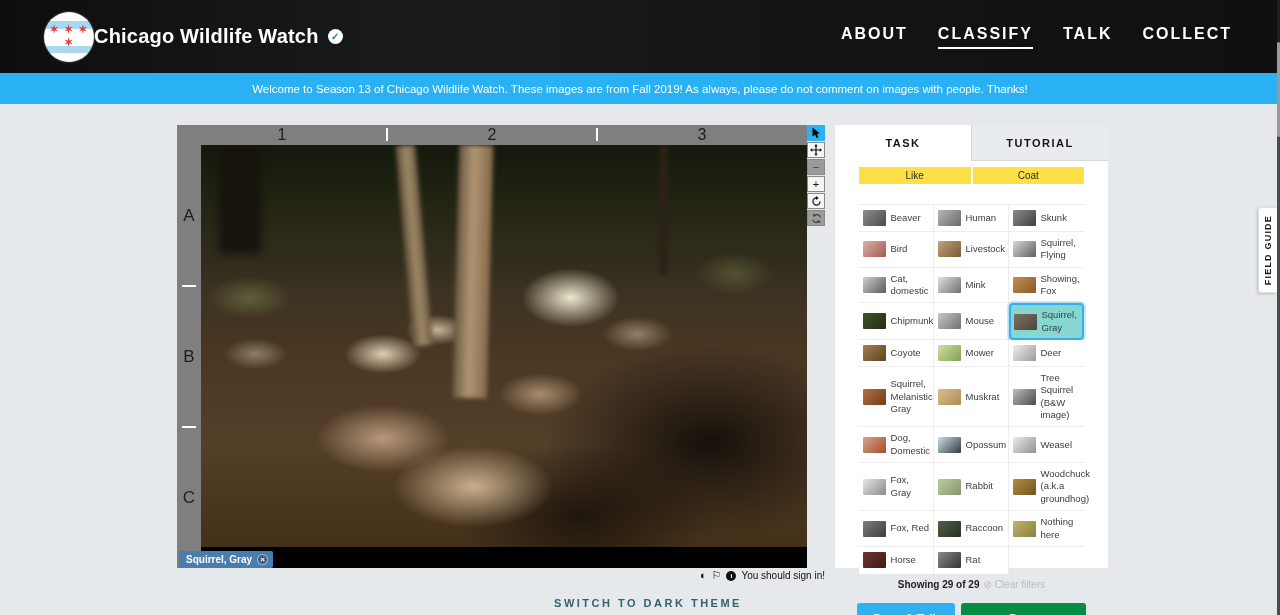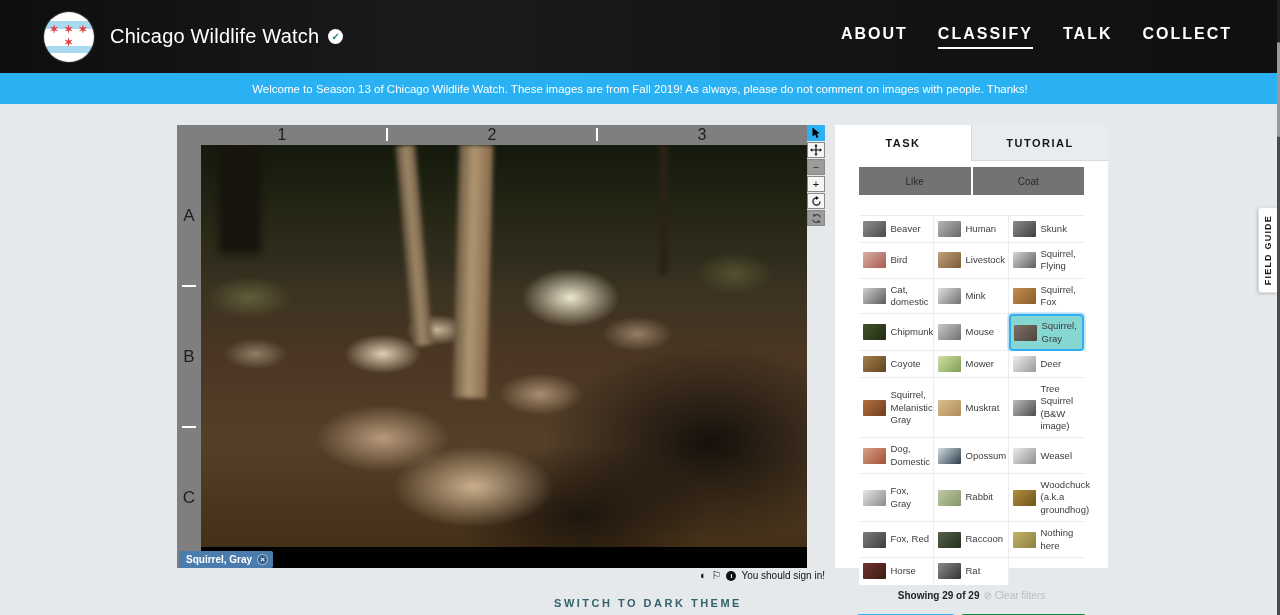--- a/index.html
+++ b/index.html
@@ -8,21 +8,21 @@
 
   
   .header { position:absolute; left:0; top:0; width:1280px; height:73px;
     background:linear-gradient(90deg,#0e0e0f 0%,#1a1b1c 35%,#141415 60%,#101011 100%);
     display:flex; align-items:center; }
   .logo { width:50px; height:50px; border-radius:50%; margin-left:44px; position:relative; overflow:hidden;
     background:linear-gradient(180deg,#fff 0 18%,#a8d9ef 18% 33%,#fff 33% 67%,#a8d9ef 67% 82%,#fff 82% 100%);
     box-shadow:0 0 0 1px rgba(255,255,255,.15); }
   .logo .stars { position:absolute; left:0; right:0; top:50%; transform:translateY(-54%);
     text-align:center; color:#e03a3e; font-size:11px; letter-spacing:1px; font-weight:bold; }
-  .title { color:#fff; font-size:20px; font-weight:normal; margin-left:16px; letter-spacing:.2px; }
+  .title { color:#fff; font-size:20px; font-weight:bold; letter-spacing:.2px; }
   .badge { width:15px; height:15px; border-radius:50%; background:#fff; margin-left:9px;
     display:flex; align-items:center; justify-content:center; color:#0f8494; font-size:10px; font-weight:bold; }
   .nav { margin-left:auto; margin-right:48px; display:flex; gap:30px; }
   .nav a { color:#fff; text-decoration:none; font-size:16px; font-weight:bold; letter-spacing:2px; padding-bottom:4px; }
   .nav a.active { border-bottom:2px solid #fff; }
 
   
   .banner { position:absolute; left:0; top:73px; width:1280px; height:31px; background:#29b1f3;
     display:flex; align-items:center; justify-content:center; color:#fff; font-size:11.5px; }
 
@@ -76,21 +76,21 @@
   .info-ico { display:inline-flex; width:10px; height:10px; border-radius:50%; background:#111; color:#fff;
     font-size:7px; font-weight:bold; align-items:center; justify-content:center; font-family:"Liberation Serif",serif; }
 
   
   .card { position:absolute; left:835px; top:125px; width:273px; height:443px; background:#fff; }
   .tabs { display:flex; height:36px; }
   .tab { flex:1; display:flex; align-items:center; justify-content:center; font-size:11px; font-weight:bold;
     letter-spacing:1.5px; color:#151515; cursor:pointer; }
   .tab.inactive { background:#e9ecef; border-left:1px solid #d6dade; border-bottom:1px solid #d6dade; }
   .filters { display:flex; gap:2px; margin:6px 24px 0; }
-  .filter { flex:1; height:28px; background:#737373; display:flex; align-items:center; justify-content:center;
+  .filter { flex:1; height:17px; background:#fde047; display:flex; align-items:center; justify-content:center;
     font-size:10px; color:#2a2a2a; cursor:pointer; }
   .grid { width:226px; margin:20px auto 0; display:grid; grid-template-columns:75px 75px 75px; border-top:1px solid #ededed; }
   .cell { display:flex; align-items:center; gap:5px; padding:5px 3px 5px 4px; border-bottom:1px solid #ededed;
     border-right:1px solid #ededed; background:#fff; cursor:pointer; min-height:27px; }
   .cell:nth-child(3n) { border-right:none; }
   .cell:nth-child(n+28) { border-bottom:none; }
   .cell .thumb { width:23px; height:16px; flex:0 0 auto; border-radius:1px; }
   .cell .lbl { font-size:9.5px; line-height:1.3; color:#3c3c3c; }
   .cell.selected { background:#86d6d1; border:2px solid #2fb0f2; border-radius:4px;
     box-shadow:0 0 0 2px rgba(47,176,242,.25); padding:4px 2px 4px 3px; }
@@ -244,21 +244,21 @@
       <div class="cell">
         <span class="thumb" style="background: linear-gradient(135deg, rgb(207, 207, 207), rgb(90, 90, 90));"></span>
         <span class="lbl">Cat, domestic</span>
       </div>
       <div class="cell">
         <span class="thumb" style="background: linear-gradient(135deg, rgb(224, 224, 224), rgb(111, 111, 111));"></span>
         <span class="lbl">Mink</span>
       </div>
       <div class="cell">
         <span class="thumb" style="background: linear-gradient(135deg, rgb(194, 141, 82), rgb(138, 92, 40));"></span>
-        <span class="lbl">Squirrel, Fox</span>
+        <span class="lbl">Showing, Fox</span>
       </div>
       <div class="cell">
         <span class="thumb" style="background: linear-gradient(135deg, rgb(68, 82, 42), rgb(34, 44, 20));"></span>
         <span class="lbl">Chipmunk</span>
       </div>
       <div class="cell">
         <span class="thumb" style="background: linear-gradient(135deg, rgb(201, 201, 201), rgb(112, 112, 112));"></span>
         <span class="lbl">Mouse</span>
       </div>
       <div class="cell selected">

